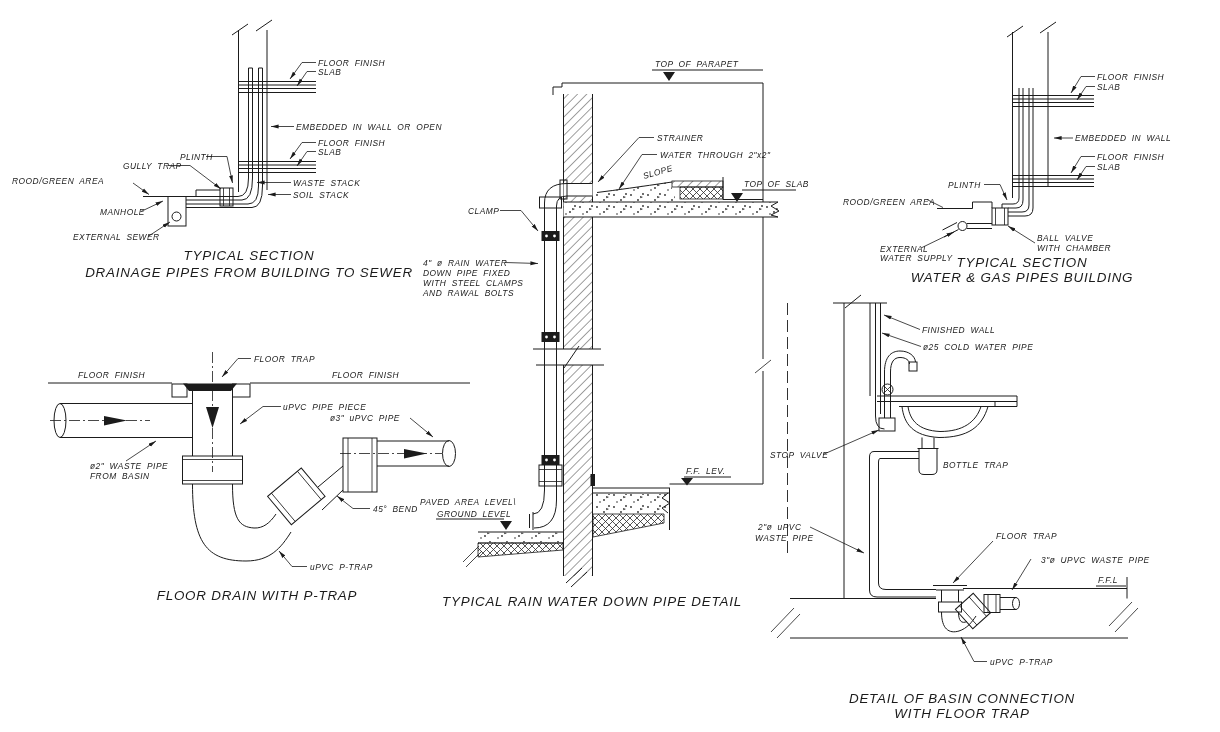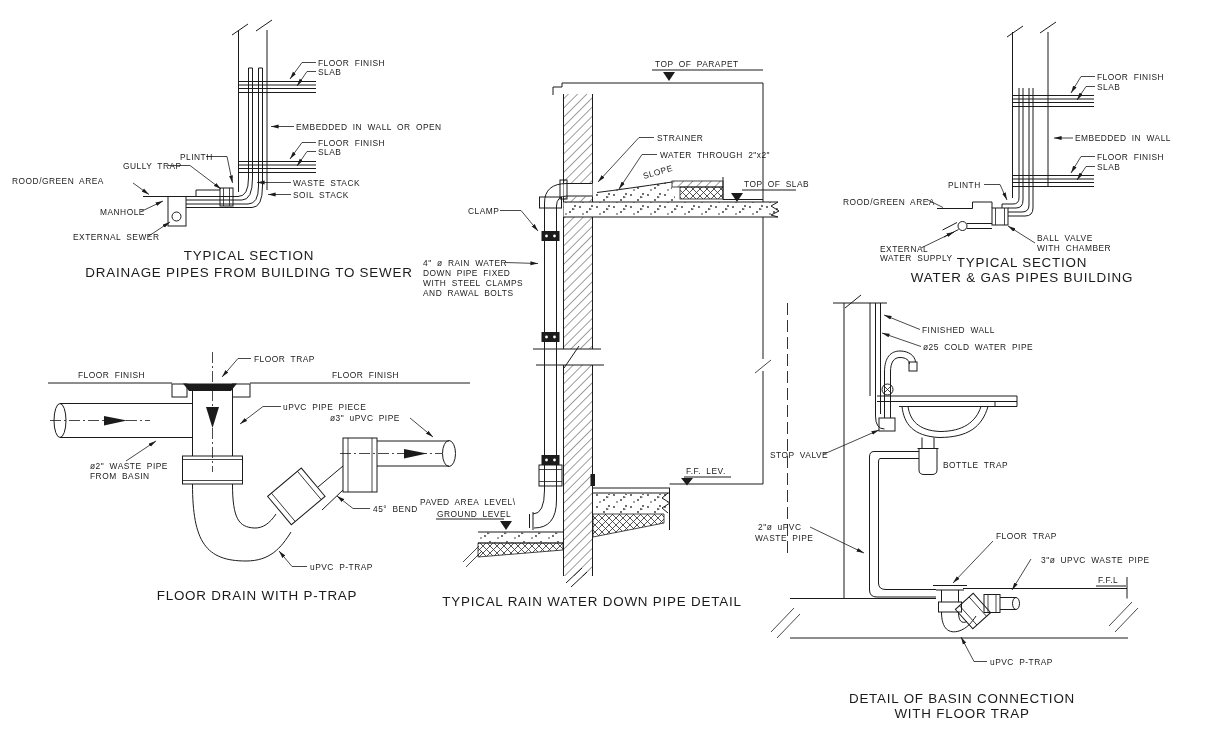--- a/index.html
+++ b/index.html
@@ -1,16 +1,16 @@
 <!DOCTYPE html>
 <html><head>
 <meta charset="utf-8">
 <style>
   html,body{margin:0;padding:0;background:#ffffff;}
-  #stage{position:relative;width:1220px;height:732px;background:#ffffff;overflow:hidden;}
+  #stage{position:relative;width:1220px;height:732px;background:#ffffff;overflow:hidden;font-style:italic;}
   svg{position:absolute;left:0;top:0;}
   text{font-family:"Liberation Sans",sans-serif;fill:#1b1b1b;}
   .lbl{font-size:8.4px;letter-spacing:.5px;word-spacing:2.5px;}
   .ttl{font-size:13.4px;letter-spacing:.8px;}
   .ctr{text-anchor:middle;}
   .ln{stroke:#1b1b1b;stroke-width:1;fill:none;}
   .lt{stroke:#1b1b1b;stroke-width:.8;fill:none;}
   .cl{stroke:#1b1b1b;stroke-width:.8;fill:none;stroke-dasharray:11 3 2 3;}
   .dsh{stroke:#1b1b1b;stroke-width:.9;fill:none;stroke-dasharray:12 5;}
   .blk{fill:#1b1b1b;stroke:none;}

